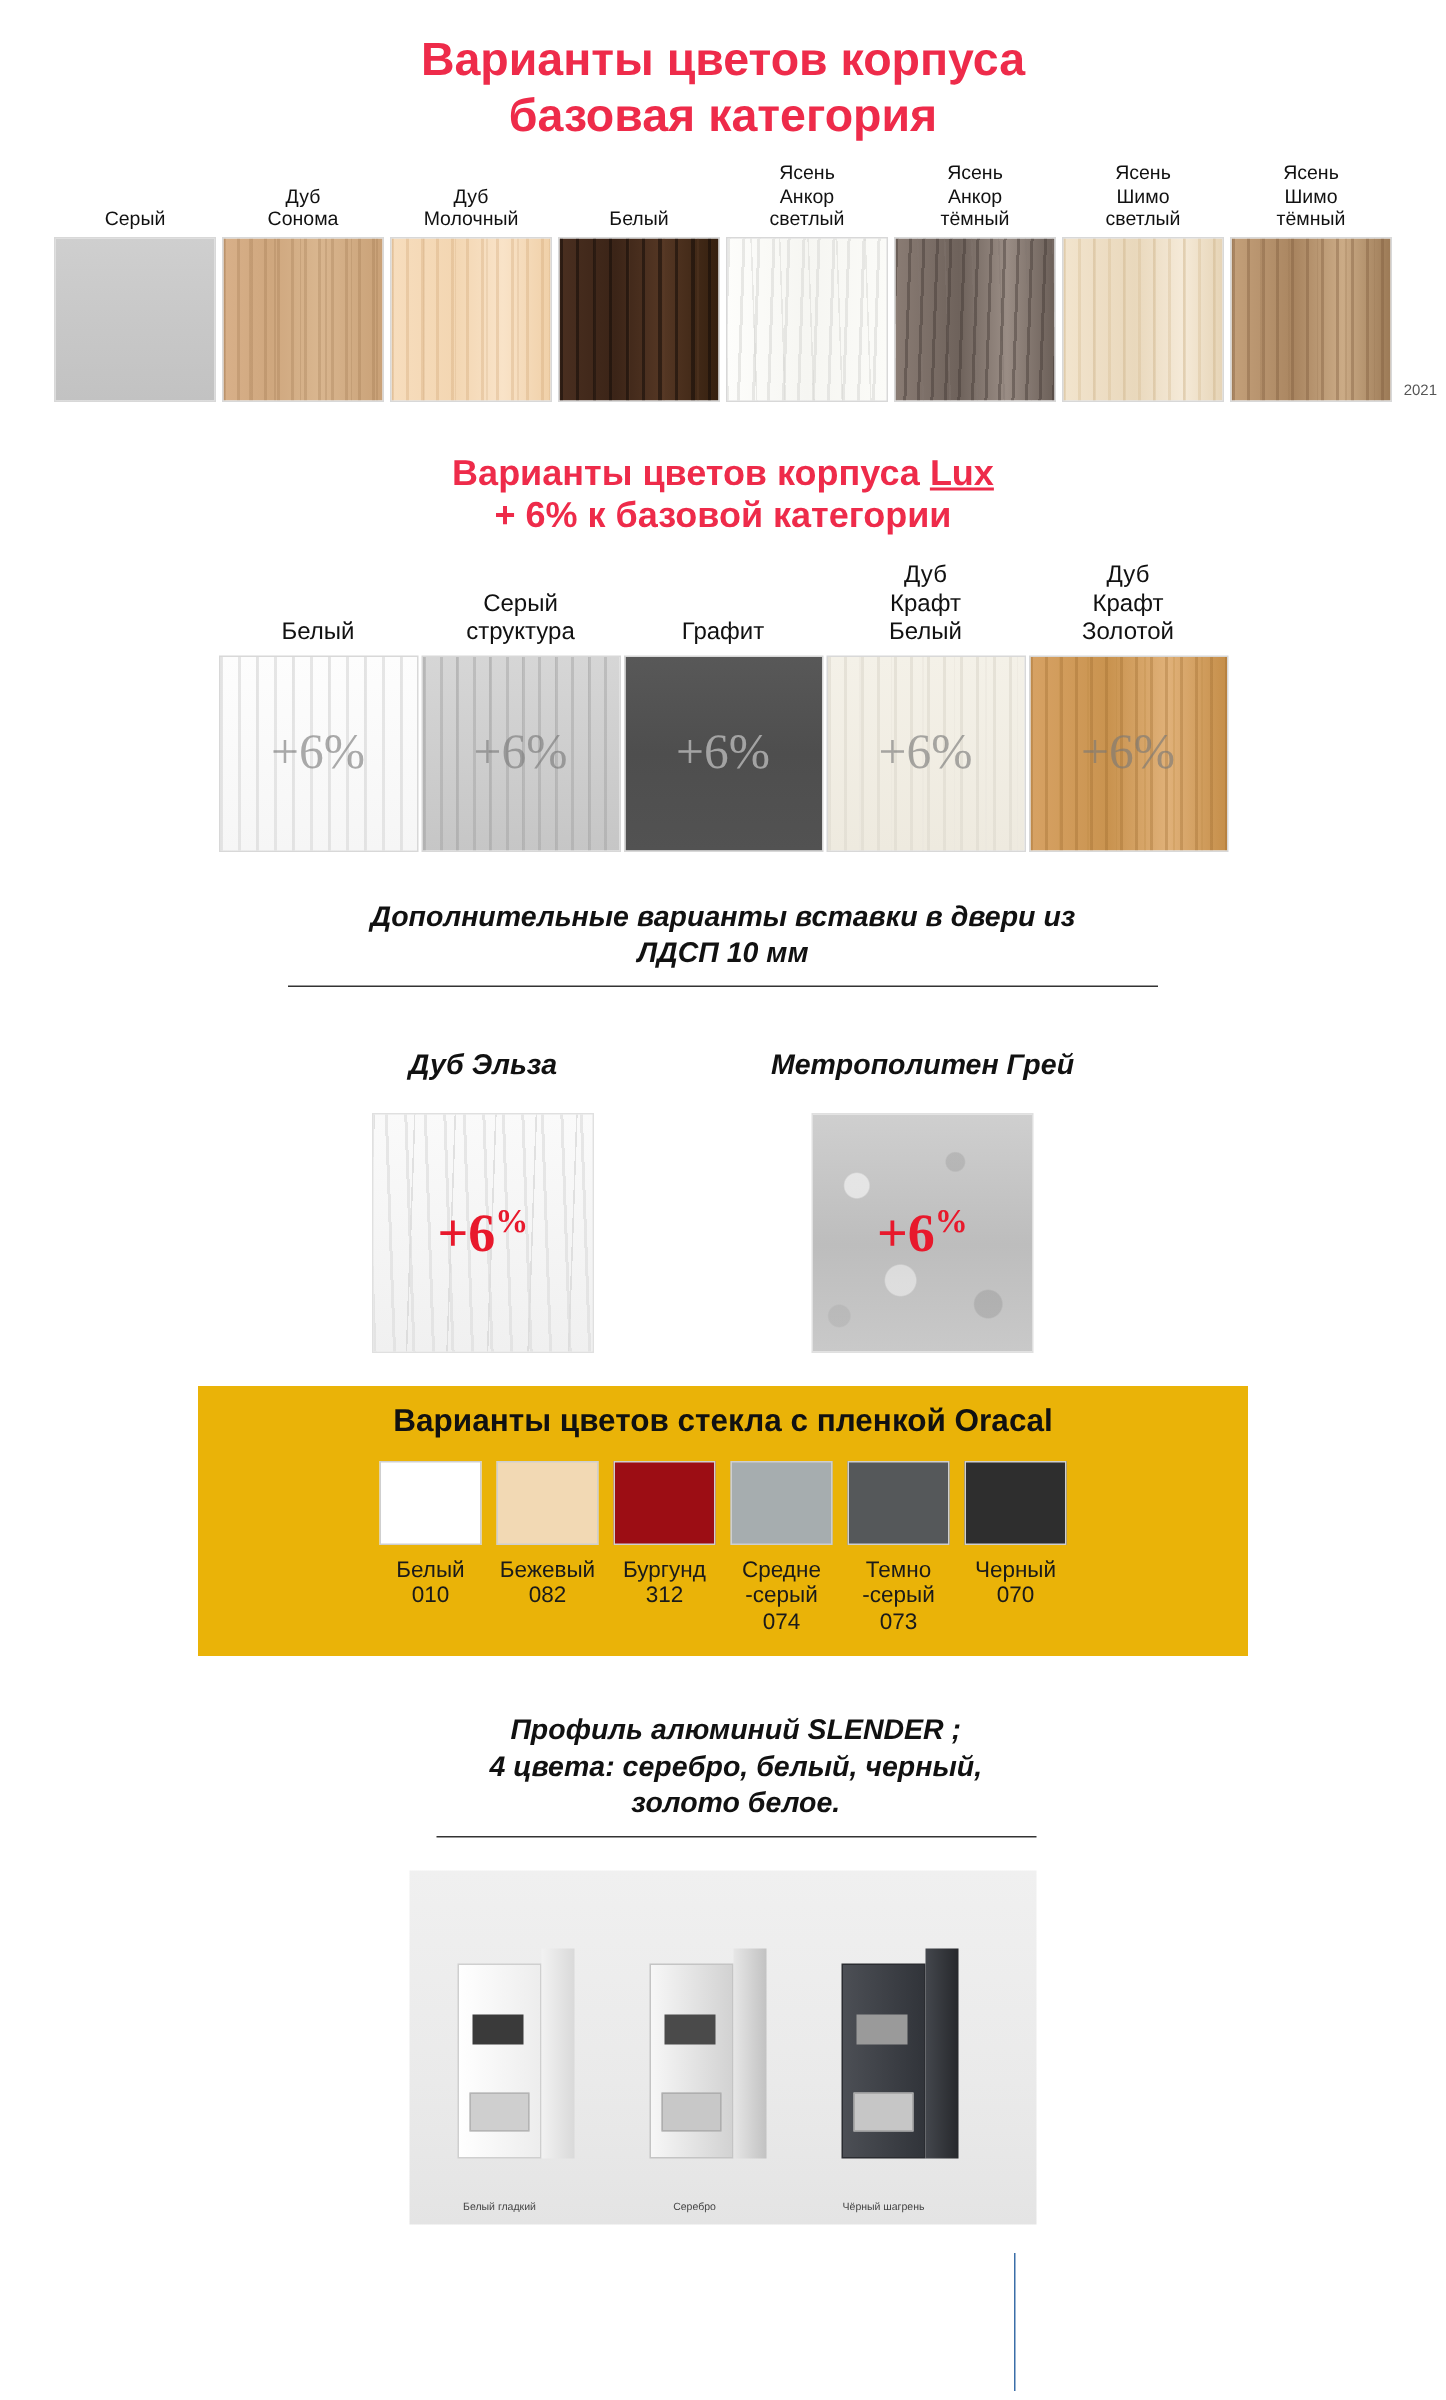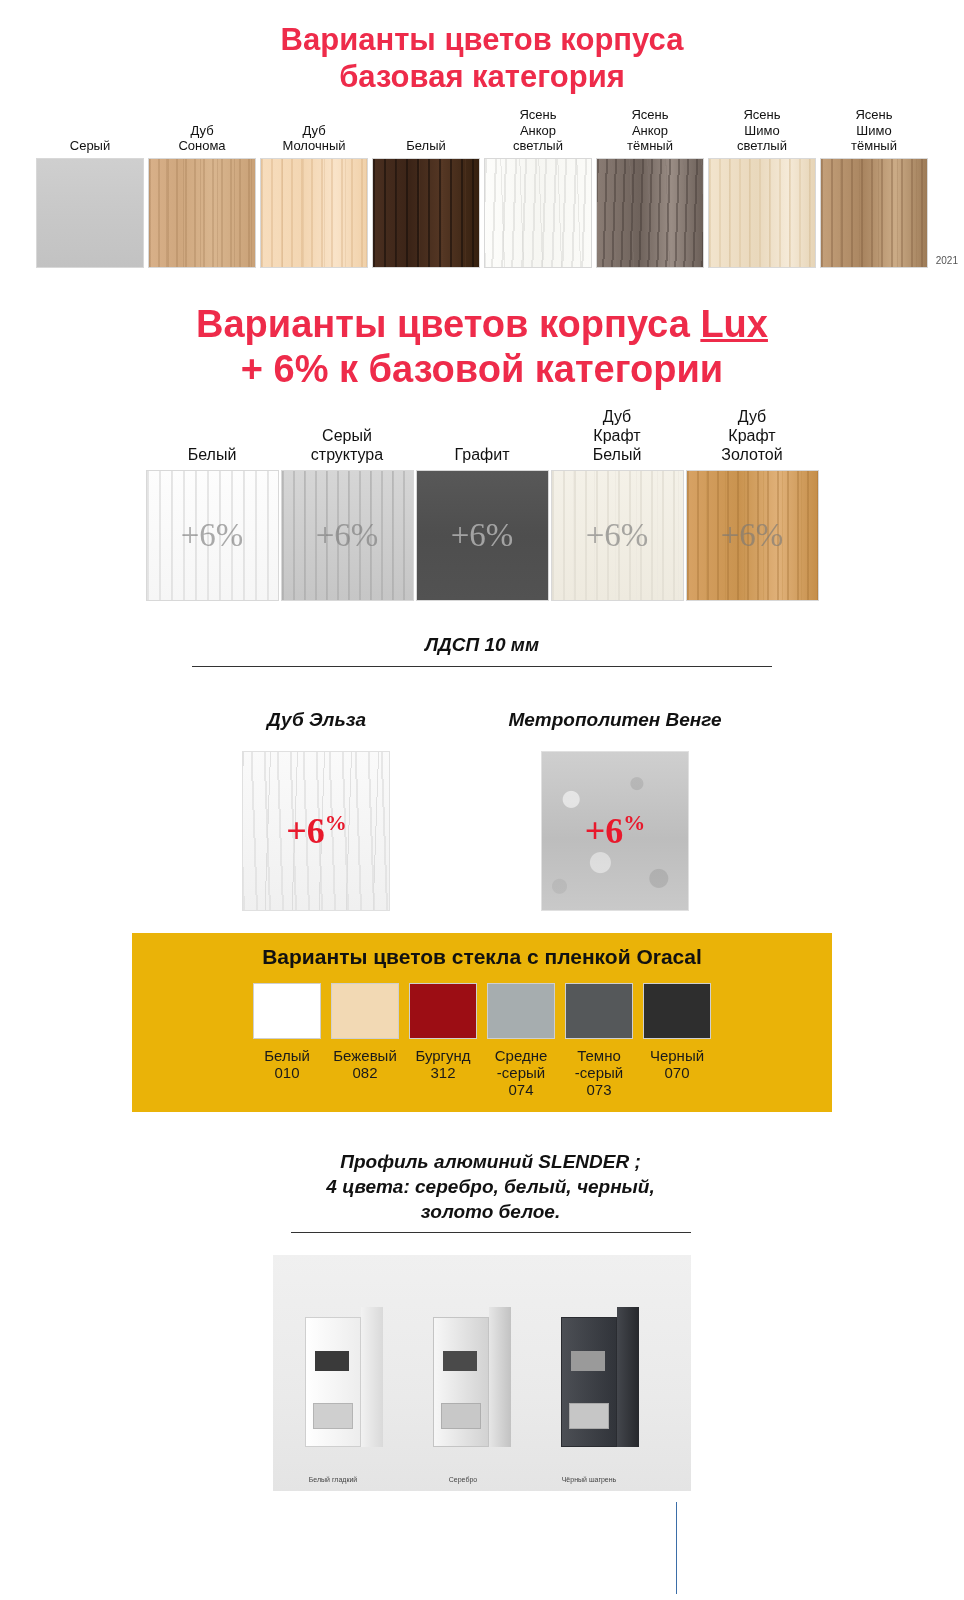--- a/index.html
+++ b/index.html
@@ -21,21 +21,21 @@
     color: #ee2b4a;
     font-weight: bold;
     text-align: center;
     line-height: 1.18;
   }
   .title-1 {
     font-size: 31px;
     padding-top: 22px;
   }
   .title-2 {
-    font-size: 38px;
+    font-size: 24px;
     padding-top: 10px;
   }
   .title-2 .under { text-decoration: underline; }
 
   .italic-head {
     font-style: italic;
     font-weight: bold;
     text-align: center;
     font-size: 19px;
     line-height: 1.3;
@@ -372,33 +372,34 @@
     <div class="swatch-label">Дуб
 Крафт
 Золотой</div>
     <div class="swatch-box tex-kraft-gold">
       <span class="plus6">+6%</span>
     </div>
   </div>
 </div>
 
 <div style="margin-top:32px;">
+  <div class="italic-head">Дополнительные варианты вставки в двери из</div>
   <div class="italic-head">ЛДСП 10 мм</div>
   <div class="rule" style="width:580px;"></div>
 </div>
 
 <div class="insert-row" style="margin-top:42px;">
   <div class="insert-item">
     <div class="insert-title">Дуб Эльза</div>
     <div class="insert-box tex-elza">
       <span class="insert-plus"><span>+6</span><sup>%</sup></span>
     </div>
   </div>
   <div class="insert-item">
-    <div class="insert-title">Метрополитен Венге</div>
+    <div class="insert-title">Метрополитен Грей</div>
     <div class="insert-box tex-metro">
       <span class="insert-plus"><span>+6</span><sup>%</sup></span>
     </div>
   </div>
 </div>
 
 <div class="oracal-wrap">
   <div class="oracal-title">Варианты цветов стекла с пленкой Oracal</div>
   <div class="oracal-row">
 

